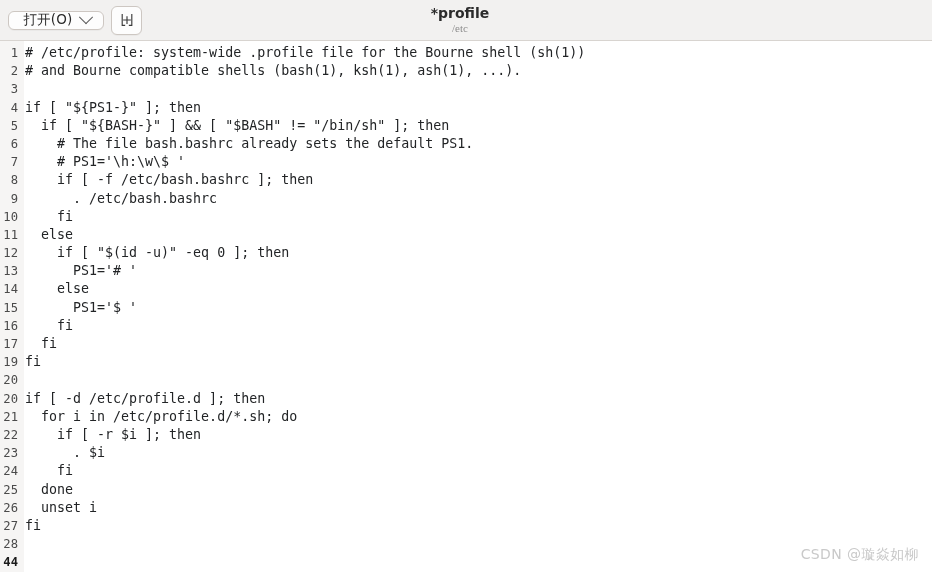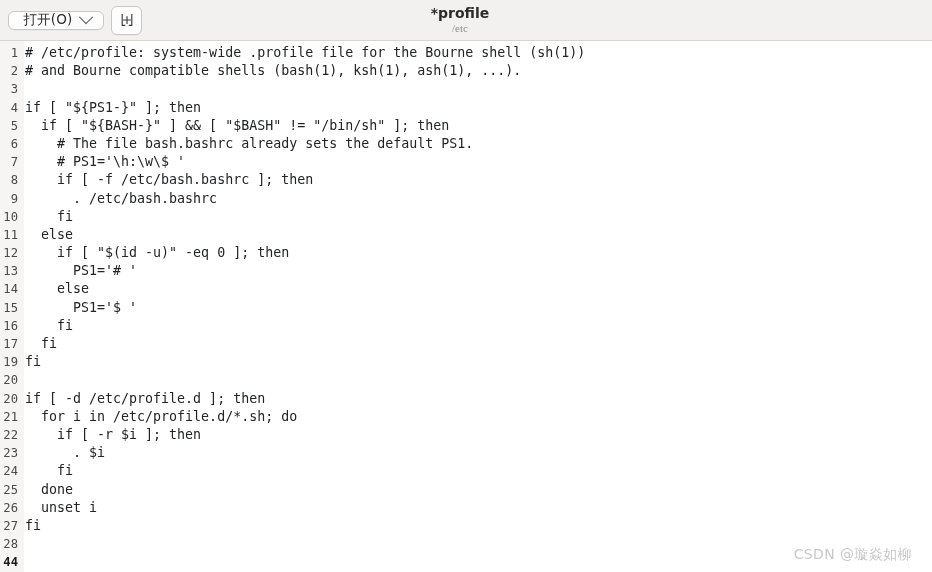--- a/index.html
+++ b/index.html
@@ -148,21 +148,21 @@
     color: #ffffff;
     background: #e8562a;
     box-shadow: 8px 0 0 #e8562a;
     padding-left: 0;
     margin-left: 4px;
   }
 
   
   #watermark {
     position: absolute;
-    right: 20px;
+    right: 13px;
     bottom: 8px;
     font-size: 14px;
     color: #c9c9c9;
     letter-spacing: 0.4px;
     user-select: none;
     font-family: "DejaVu Sans", "Liberation Sans", sans-serif;
   }
 </style>
 </head>
 <body>

